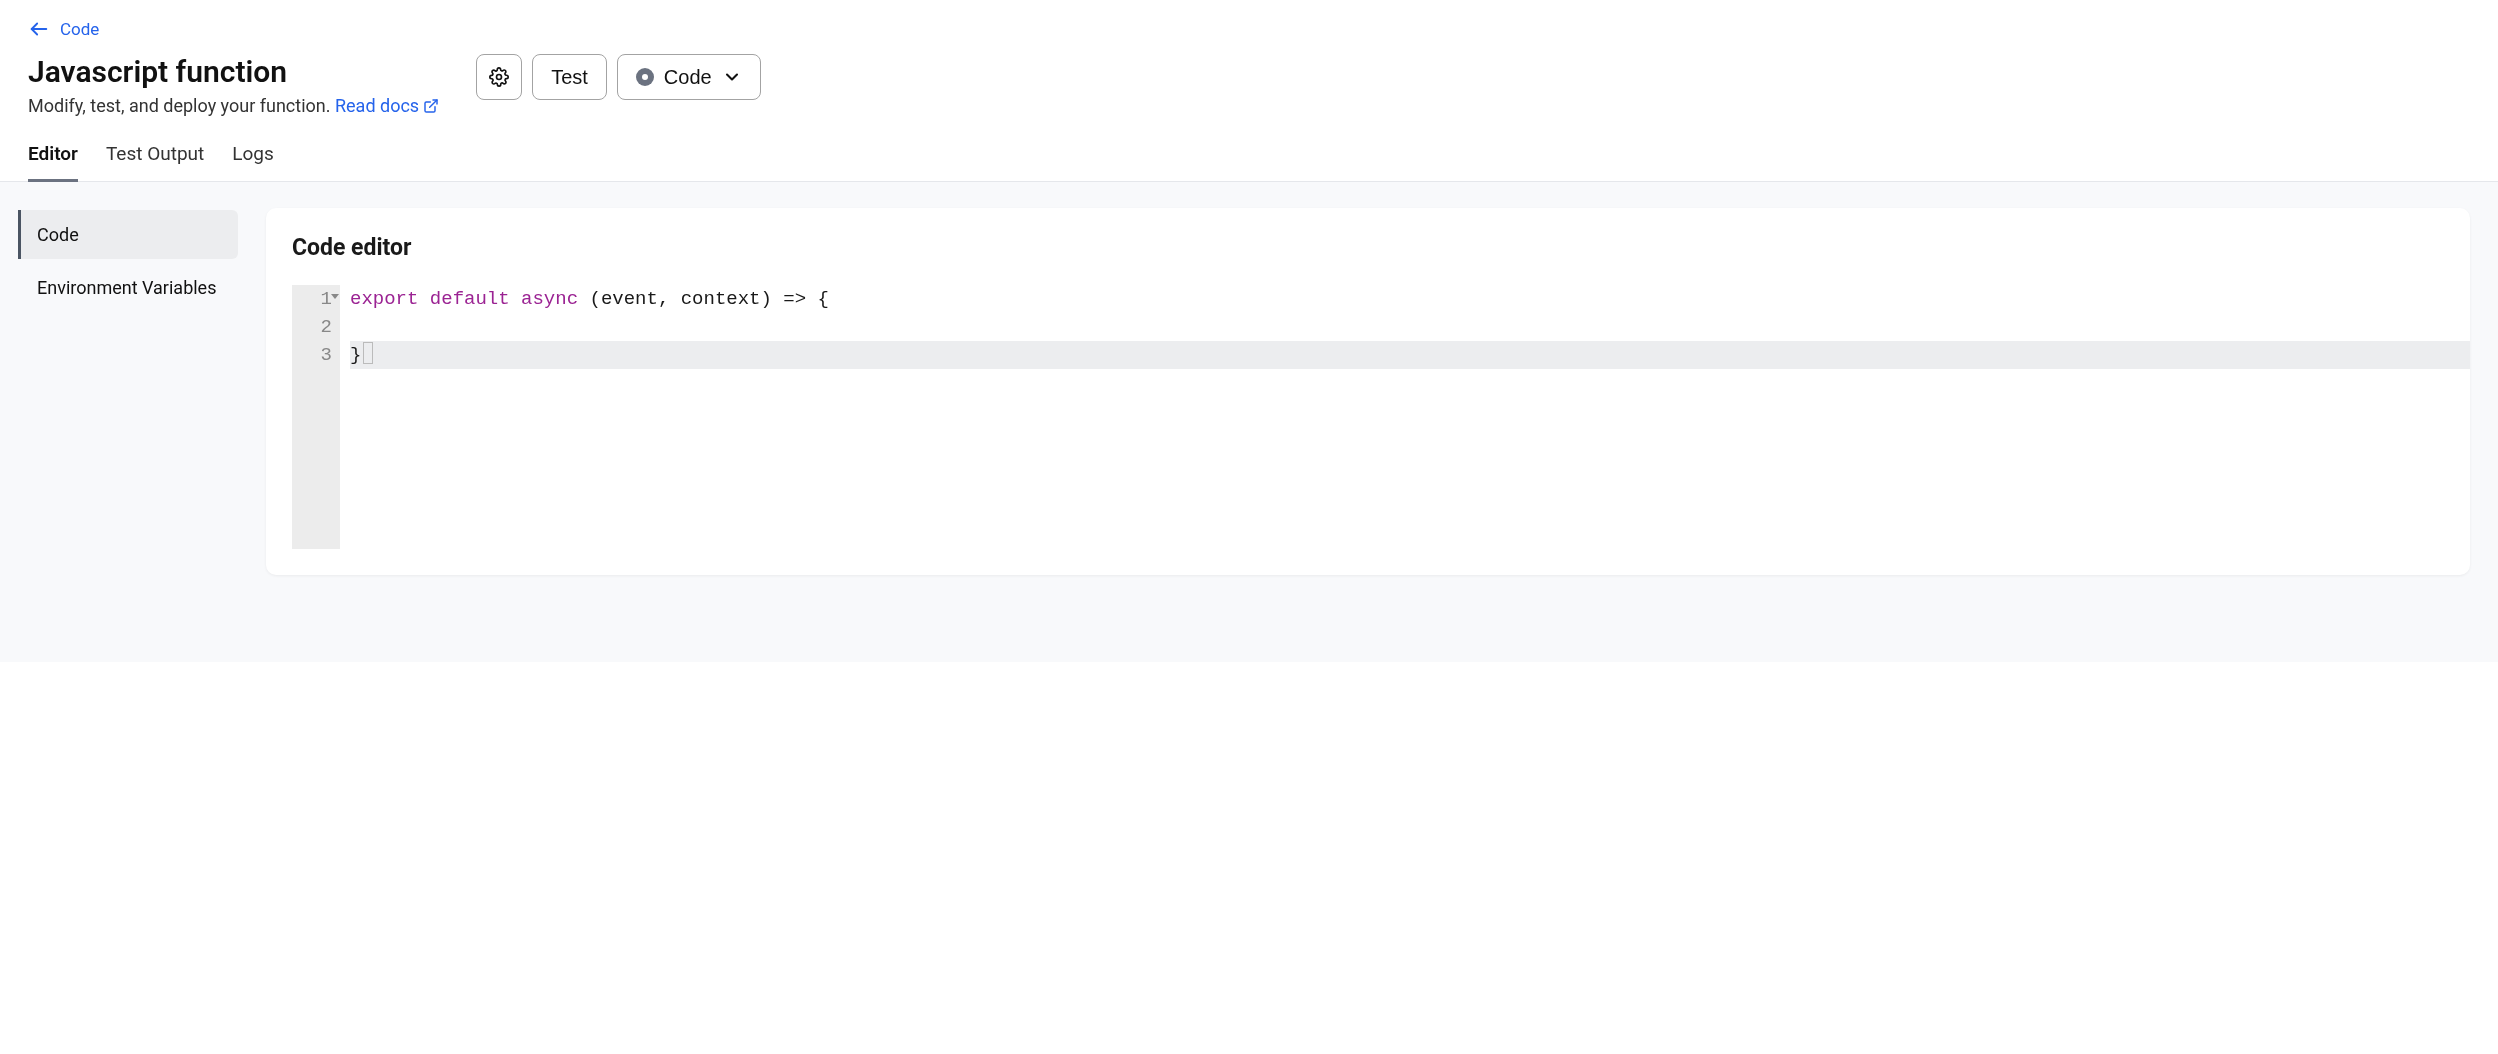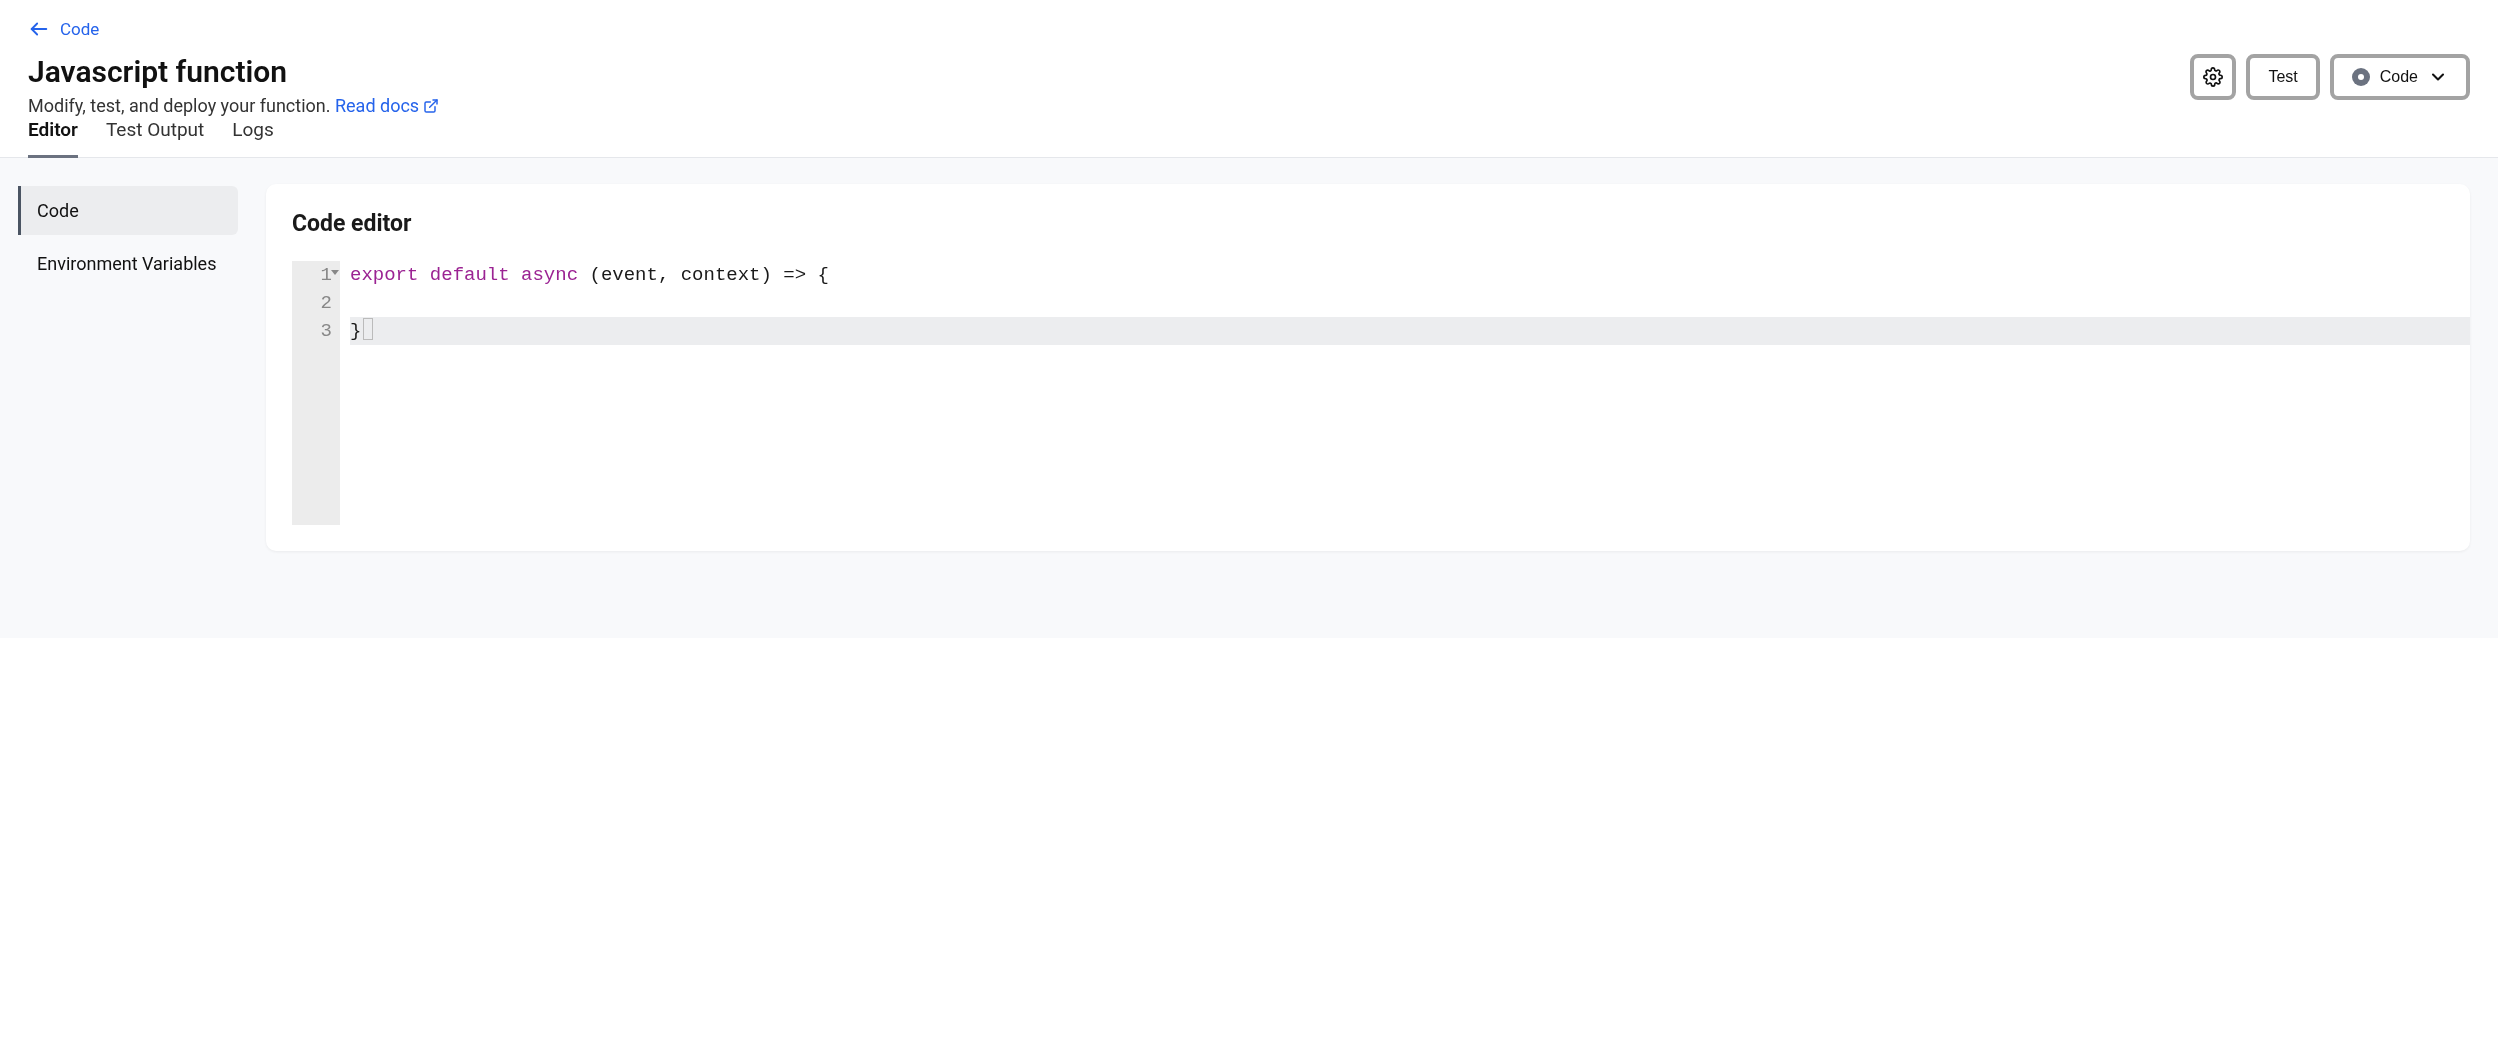--- a/index.html
+++ b/index.html
@@ -24,21 +24,20 @@
       cursor: pointer;
       margin-bottom: 14px;
     }
     .breadcrumb svg {
       width: 22px;
       height: 22px;
     }
     .title-row {
       display: flex;
       align-items: flex-start;
-      justify-content: space-between;
       gap: 37px;
     }
     .title-block h1 {
       font-size: 30px;
       font-weight: 600;
       color: #111;
       margin-bottom: 6px;
     }
     .subtitle {
       font-size: 18px;
@@ -53,29 +52,29 @@
       display: inline-block;
       vertical-align: -2px;
       margin-left: 4px;
     }
     .actions {
       display: flex;
       gap: 10px;
       align-items: center;
     }
     .icon-btn, .btn {
-      border: 4px solid #a3a3a3;
+      border: 1px solid #a3a3a3;
       background: #fff;
       border-radius: 8px;
       height: 46px;
       display: flex;
       align-items: center;
       justify-content: center;
       cursor: pointer;
-      font-size: 16px;
+      font-size: 20px;
       color: #111;
       padding: 0 18px;
     }
     .icon-btn {
       width: 46px;
       padding: 0;
     }
     .icon-btn svg, .btn svg {
       width: 20px;
       height: 20px;
@@ -96,20 +95,21 @@
       height: 6px;
       border-radius: 50%;
       background: #fff;
     }
     .btn .chevron {
       margin-left: 10px;
     }
     .tabs {
       display: flex;
       gap: 28px;
+      margin-top: 24px;
       padding: 0 28px;
       border-bottom: 1px solid #e5e7eb;
     }
     .tab {
       padding: 0 0 14px 0;
       font-size: 19px;
       color: #333;
       cursor: pointer;
       border-bottom: 3px solid transparent;
       margin-bottom: -1px;

